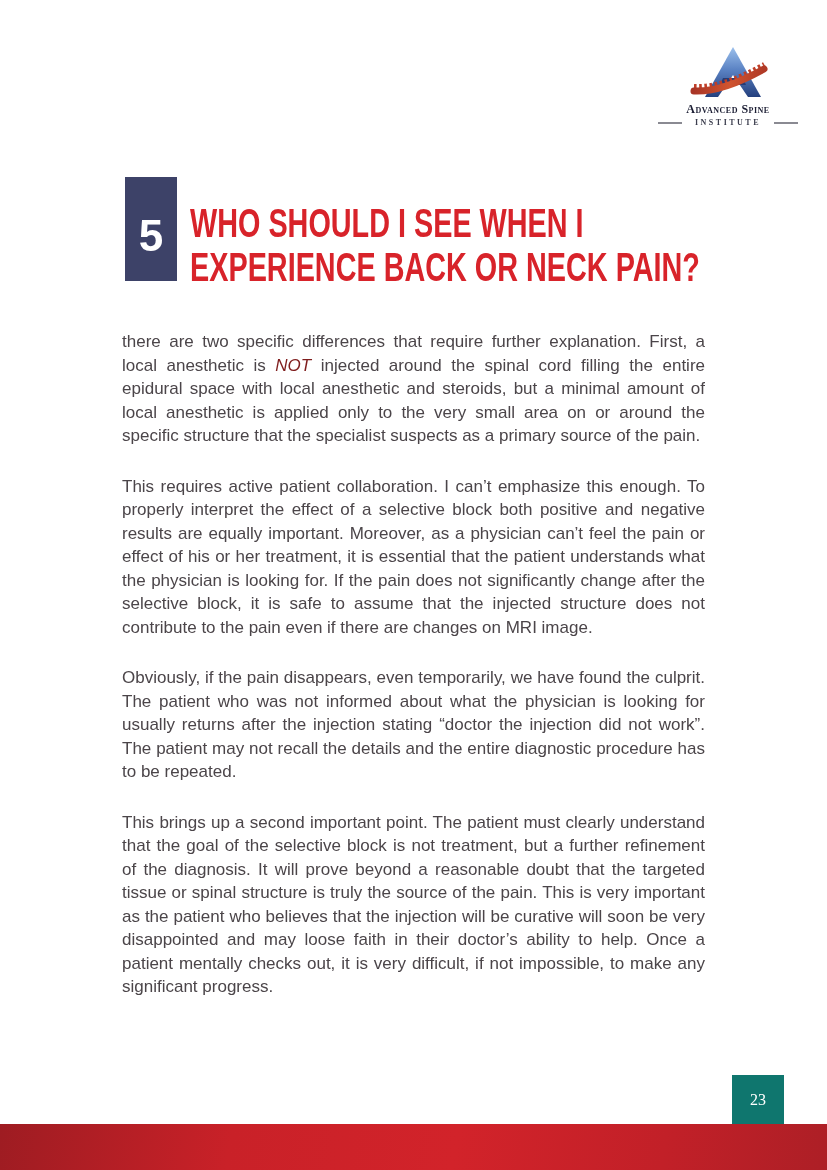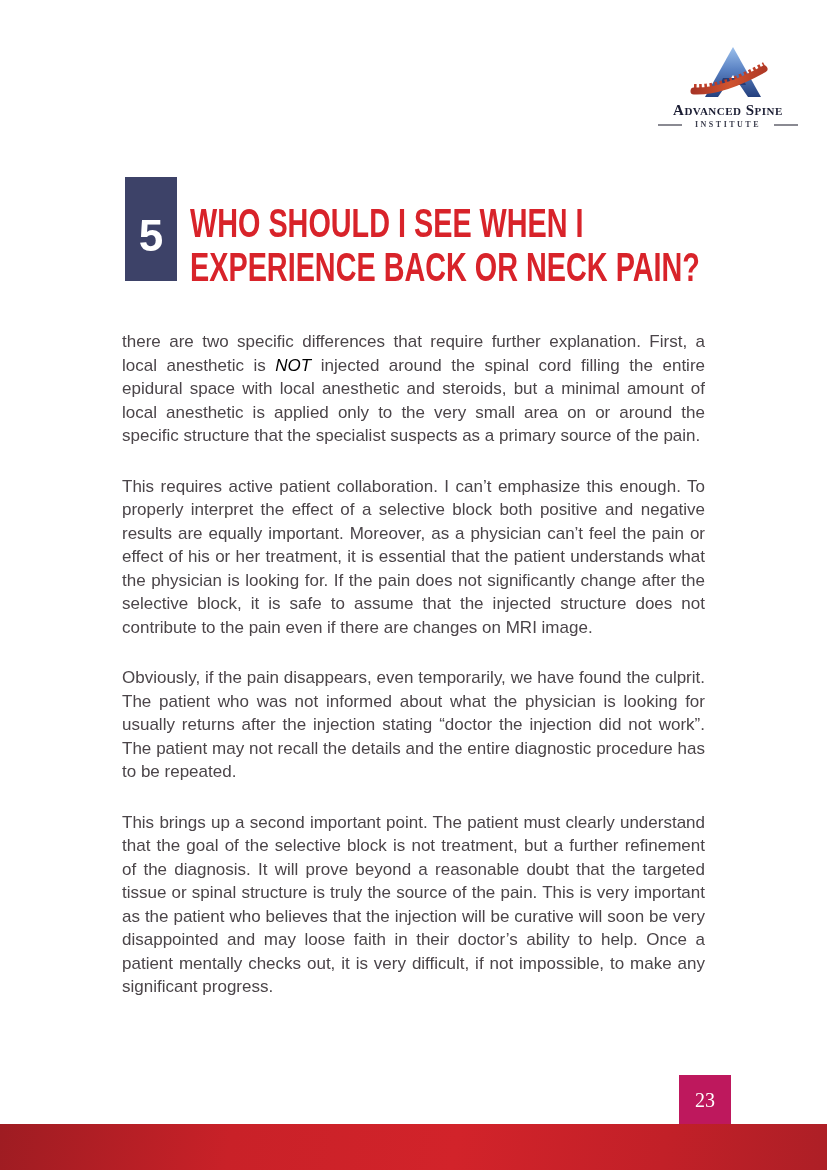--- a/index.html
+++ b/index.html
@@ -20,21 +20,21 @@
     top: 45px;
     width: 140px;
     text-align: center;
   }
   .logo-mark { display: block; margin: 0 auto; }
   .logo-name {
     margin-top: 3px;
     font-family: "Liberation Serif", serif;
     font-variant: small-caps;
     font-weight: 700;
-    font-size: 15px;
+    font-size: 12px;
     letter-spacing: 0.5px;
     color: #1b1d33;
     white-space: nowrap;
   }
   .logo-sub {
     margin-top: 1px;
     display: flex;
     align-items: center;
     justify-content: space-between;
     gap: 5px;
@@ -88,35 +88,35 @@
     top: 330px;
     width: 583px;
     color: #4b4549;
     font-size: 17px;
     line-height: 23.5px;
     text-align: justify;
   }
   .body-copy p { margin: 0 0 27px 0; }
   .body-copy p:last-child { margin-bottom: 0; }
   .not {
-    color: #000000;
+    color: #7f1d1d;
     font-style: italic;
   }
 
   
   .page-number {
     position: absolute;
-    left: 679px;
+    left: 732px;
     top: 1075px;
     width: 52px;
     height: 50px;
-    background: #be185d;
+    background: #0f766e;
     color: #ffffff;
     font-family: "Liberation Serif", serif;
-    font-size: 20px;
+    font-size: 16px;
     display: flex;
     align-items: center;
     justify-content: center;
   }
   .footer-bar {
     position: absolute;
     left: 0;
     top: 1124px;
     width: 827px;
     height: 46px;

